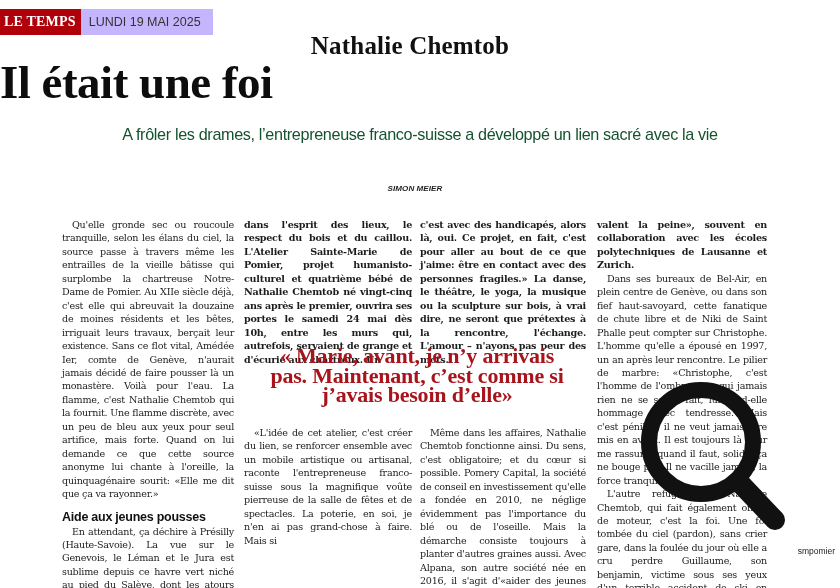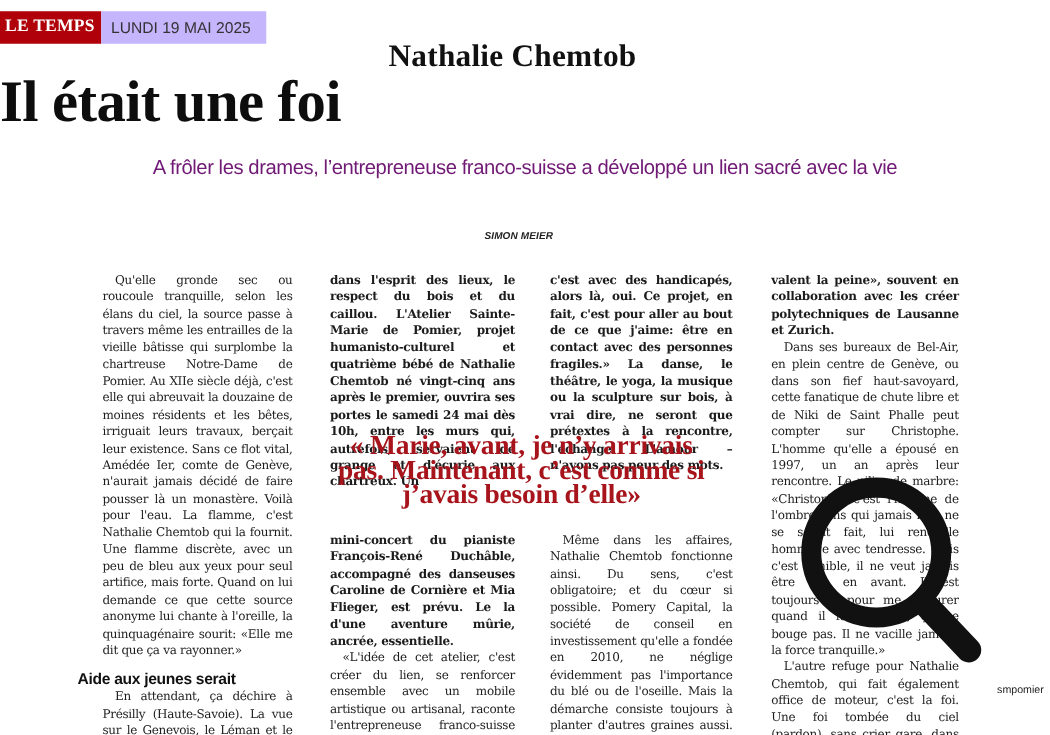--- a/index.html
+++ b/index.html
@@ -6,25 +6,25 @@
     html, body { width: 840px; height: 588px; overflow: hidden; background: #ffffff; }
     body { position: relative; font-family: "DejaVu Serif", serif; color: #1a1a1a; }
 
     .masthead { position: absolute; left: 0; top: 9px; height: 26px; display: flex; }
     .brand { background: #b0000a; color: #fff; font-family: "Liberation Serif", serif; font-weight: bold; font-size: 14px; line-height: 26px; padding: 0 5px 18px 4px; letter-spacing: 0.2px; }
     .date { background: #c4b5fd; color: #333; font-family: "Liberation Sans", sans-serif; font-size: 12.5px; line-height: 26px; padding: 0 12px 0 8px; }
 
     .kicker { position: absolute; left: 0; width: 820px; top: 8px; text-align: center; font-family: "Liberation Serif", serif; font-size: 25px; font-weight: bold; color: #111; letter-spacing: 0.2px; margin-top: 24px; }
     .headline { position: absolute; left: 0; width: 830px; top: 55px; font-family: "Liberation Serif", serif; font-size: 47px; font-weight: bold; color: #0d0d0d; letter-spacing: -0.5px; }
 
-    .lede { position: absolute; left: 40px; width: 760px; top: 124px; text-align: center; font-family: "Liberation Sans", sans-serif; font-size: 16.2px; line-height: 21px; color: #701a75; letter-spacing: -0.35px; }
+    .lede { position: absolute; left: 40px; width: 760px; top: 124px; text-align: center; font-family: "Liberation Sans", sans-serif; font-size: 16.2px; line-height: 21px; color: #14532d; letter-spacing: -0.35px; }
     .byline { position: absolute; left: 0; width: 830px; top: 184px; text-align: center; font-family: "Liberation Sans", sans-serif; font-size: 8px; font-weight: bold; color: #222; letter-spacing: 0.1px; font-style: italic; }
 
     .col { position: absolute; font-family: "DejaVu Serif", serif; font-size: 9.6px; line-height: 13.45px; color: #1c1c1c; text-align: justify; letter-spacing: -0.25px; }
-    .col p { text-indent: 10px; margin-left: 20px; }
+    .col p { text-indent: 10px; }
     .col p.noindent { text-indent: 0; font-weight: bold; }
     .col h3 { font-family: "Liberation Sans", sans-serif; font-weight: bold; font-size: 12.5px; line-height: 15px; margin-top: 9px; color: #111; text-indent: 0; }
 
     .c1 { left: 62px; width: 172px; top: 218px; }
     .c2a { left: 244px; width: 168px; top: 218px; }
     .c3a { left: 420px; width: 166px; top: 218px; }
     .c2b { left: 244px; width: 168px; top: 426px; }
     .c3b { left: 420px; width: 166px; top: 426px; }
     .c4 { left: 597px; width: 170px; top: 218px; }
 
@@ -46,45 +46,44 @@
 <h1 class="headline">Il était une foi</h1>
 
 <div class="lede">
   <div>A frôler les drames, l’entrepreneuse franco-suisse a développé un lien sacré avec la vie</div>
 </div>
 
 <div class="byline">SIMON MEIER</div>
 
 <div class="col c1">
   <p>Qu'elle gronde sec ou roucoule tranquille, selon les élans du ciel, la source passe à travers même les entrailles de la vieille bâtisse qui surplombe la chartreuse Notre-Dame de Pomier. Au XIIe siècle déjà, c'est elle qui abreuvait la douzaine de moines résidents et les bêtes, irriguait leurs travaux, berçait leur existence. Sans ce flot vital, Amédée Ier, comte de Genève, n'aurait jamais décidé de faire pousser là un monastère. Voilà pour l'eau. La flamme, c'est Nathalie Chemtob qui la fournit. Une flamme discrète, avec un peu de bleu aux yeux pour seul artifice, mais forte. Quand on lui demande ce que cette source anonyme lui chante à l'oreille, la quinquagénaire sourit: «Elle me dit que ça va rayonner.»</p>
-  <h3>Aide aux jeunes serait</h3>
+  <h3>Aide aux jeunes pousses</h3>
   <p>En attendant, ça déchire à Présilly (Haute-Savoie). La vue sur le Genevois, le Léman et le Jura est sublime depuis ce havre vert niché au pied du Salève, dont les atours moyenâgeux n'empêchent pas de tabler sur un bel avenir. Les travaux viennent de s'achever, le résultat s'avère à la fois simple et somptueux,</p>
 </div>
 
 <div class="col c2a">
   <p class="noindent">dans l'esprit des lieux, le respect du bois et du caillou. L'Atelier Sainte-Marie de Pomier, projet humanisto-culturel et quatrième bébé de Nathalie Chemtob né vingt-cinq ans après le premier, ouvrira ses portes le samedi 24 mai dès 10h, entre les murs qui, autrefois, servaient de grange et d'écurie aux chartreux. Un</p>
 </div>
 
 <div class="col c3a">
   <p class="noindent">c'est avec des handicapés, alors là, oui. Ce projet, en fait, c'est pour aller au bout de ce que j'aime: être en contact avec des personnes fragiles.» La danse, le théâtre, le yoga, la musique ou la sculpture sur bois, à vrai dire, ne seront que prétextes à la rencontre, l'échange. L'amour – n'ayons pas peur des mots.</p>
 </div>
 
 <div class="pullquote">« Marie, avant, je n’y arrivais pas. Maintenant, c’est comme si j’avais besoin d’elle»</div>
 
 <div class="col c2b">
-  <p class="noindent">mini-concert du pianiste François-René Duchâble, accompagné des danseuses Caroline de Cornière et Mia Flieger, est prévu. Le la d'une aventure mûrie, ancrée, essentielle.</p>
   <p>«L'idée de cet atelier, c'est créer du lien, se renforcer ensemble avec un mobile artistique ou artisanal, raconte l'entrepreneuse franco-suisse sous la magnifique voûte pierreuse de la salle de fêtes et de spectacles. La poterie, en soi, je n'en ai pas grand-chose à faire. Mais si</p>
 </div>
 
 <div class="col c3b">
   <p>Même dans les affaires, Nathalie Chemtob fonctionne ainsi. Du sens, c'est obligatoire; et du cœur si possible. Pomery Capital, la société de conseil en investissement qu'elle a fondée en 2010, ne néglige évidemment pas l'importance du blé ou de l'oseille. Mais la démarche consiste toujours à planter d'autres graines aussi. Avec Alpana, son autre société née en 2016, il s'agit d'«aider des jeunes pousses actives dans la technologie à développer des idées qui en</p>
 </div>
 
 <div class="col c4">
-  <p class="noindent">valent la peine», souvent en collaboration avec les créer polytechniques de Lausanne et Zurich.</p>
+  <p class="noindent">valent la peine», souvent en collaboration avec les écoles polytechniques de Lausanne et Zurich.</p>
   <p>Dans ses bureaux de Bel-Air, en plein centre de Genève, ou dans son fief haut-savoyard, cette fanatique de chute libre et de Niki de Saint Phalle peut compter sur Christophe. L'homme qu'elle a épousé en 1997, un an après leur rencontre. Le pilier de marbre: «Christophe, c'est l'homme de l'ombre sans qui jamais rien ne se serait fait, lui rend-elle hommage avec tendresse. Mais c'est pénible, il ne veut jamais être mis en avant. Il est toujours là pour me rassurer quand il faut, solide, ça ne bouge pas. Il ne vacille jamais, la force tranquille.»</p>
   <p>L'autre refuge pour Nathalie Chemtob, qui fait également office de moteur, c'est la foi. Une foi tombée du ciel (pardon), sans crier gare, dans la foulée du jour où elle a cru perdre Guillaume, son benjamin, victime sous ses yeux d'un terrible accident de ski en 2011. «On a beaucoup prié pendant deux semaines et, dans la détresse, j'ai senti comme quelqu'un qui me prenait dans ses bras. Marie, avant, je n'y arrivais pas, se remé-</p>
 </div>
 
 <div class="magnifier">
   <svg width="160" height="165" viewBox="0 0 160 165">
     <circle cx="61" cy="62" r="52" fill="none" stroke="#111" stroke-width="16"></circle>
     <line x1="99" y1="102" x2="135" y2="140" stroke="#111" stroke-width="20" stroke-linecap="round"></line>
   </svg>
 </div>

